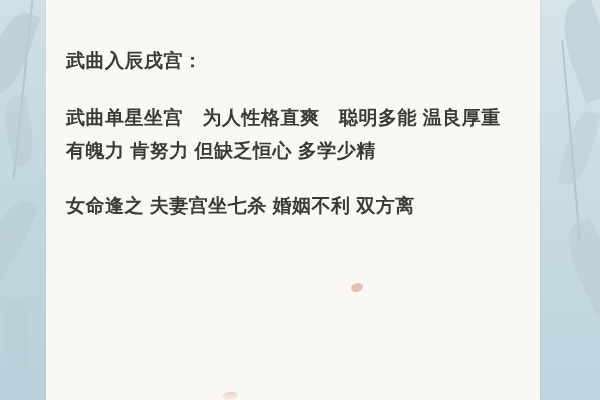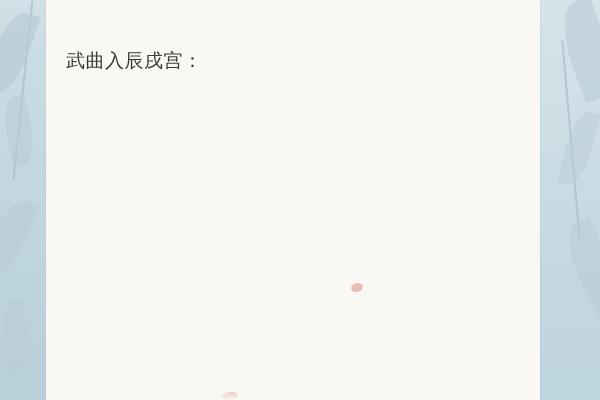--- a/index.html
+++ b/index.html
@@ -12,20 +12,21 @@
     overflow: hidden;
     font-family: "Liberation Sans", sans-serif;
     background: #e9eef0;
   }
   .page {
     position: relative;
     width: 600px;
     height: 400px;
     overflow: hidden;
     background: #dfe7ea;
+    font-weight: bold;
   }
   
   .band-left {
     position: absolute;
     left: 0; top: 0;
     width: 46px; height: 400px;
     background: linear-gradient(180deg, #cfe0e6 0%, #c3d8e0 40%, #b9d0da 100%);
   }
   .band-right {
     position: absolute;
@@ -143,20 +144,22 @@
     <div class="leaf r1"></div>
     <div class="leaf r2"></div>
     <div class="leaf r3"></div>
   </div>
 
   <div class="paper">
     <div class="paper-noise"></div>
 
     <div class="content">
       <p class="para heading">武曲入辰戌宫：</p>
+      <p class="para">武曲单星坐宫　为人性格直爽　聪明多能 温良厚重 有魄力 肯努力 但缺乏恒心 多学少精</p>
+      <p class="para last">女命逢之 夫妻宫坐七杀 婚姻不利 双方离</p>
     </div>
 
     <div class="mark m1"></div>
     <div class="mark m2"></div>
   </div>
 
   <div class="fade-bottom"></div>
 </div>
 
 </body></html>

